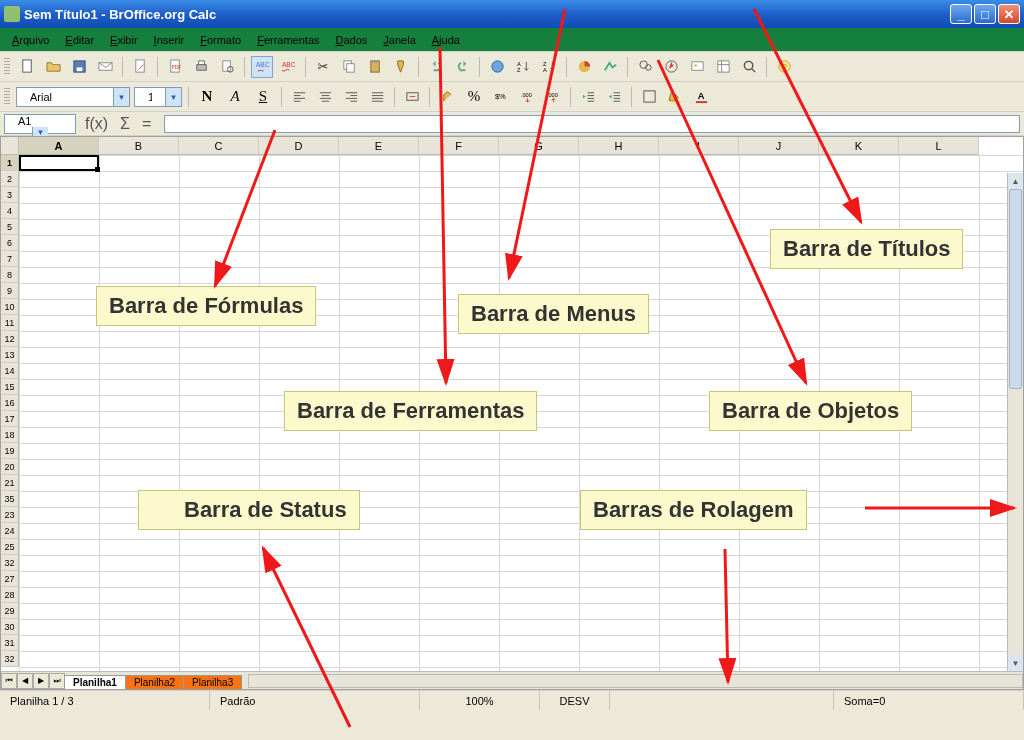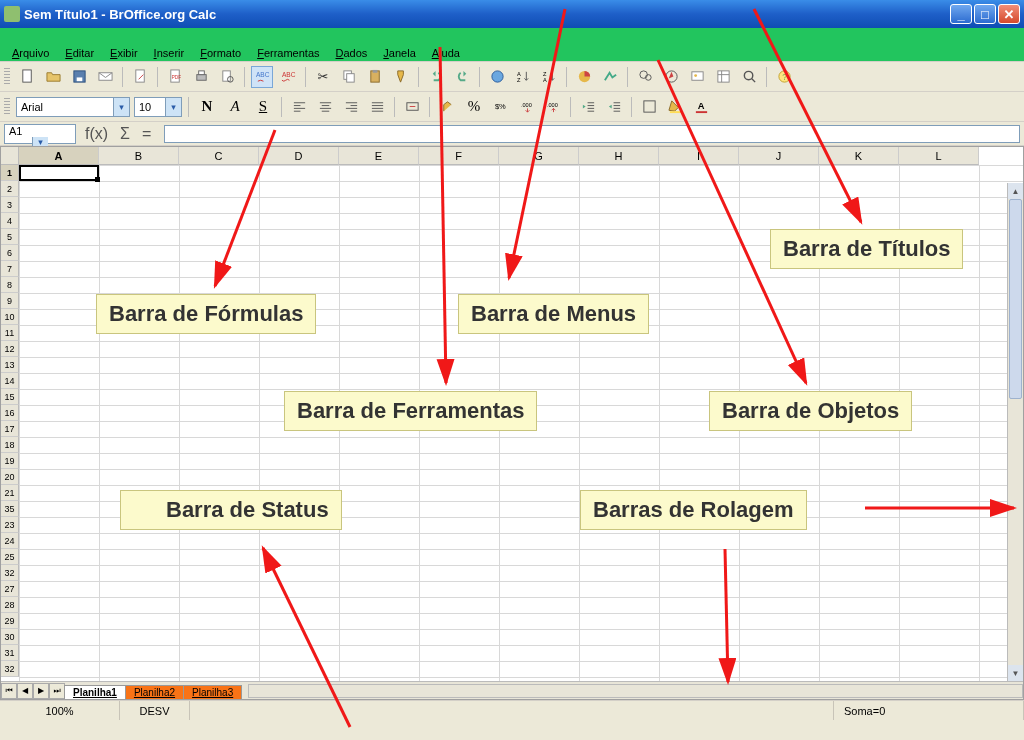--- a/index.html
+++ b/index.html
@@ -3,32 +3,32 @@
 <meta charset="utf-8">
 <style>
   * { box-sizing: border-box; margin: 0; padding: 0; }
   body { font-family: Tahoma, Arial, sans-serif; font-size: 11px; background: #ece9d8; width: 1024px; height: 740px; overflow: hidden; position: relative; }
   .titlebar { height: 28px; background: linear-gradient(to bottom, #3a8de8 0%, #1e5fc8 50%, #0f4db3 100%); display: flex; align-items: center; padding: 0 4px; color: #fff; font-weight: bold; font-size: 13px; }
   .titlebar .icon-box { width: 16px; height: 16px; margin-right: 4px; display:inline-block; background:#8fbf6f; border-radius:2px;}
   .window-controls { margin-left: auto; display: flex; gap: 2px; }
   .window-controls div { width: 22px; height: 20px; border: 1px solid #fff; border-radius: 3px; display:flex; align-items:center; justify-content:center; font-size:13px; font-weight:bold; }
   .min-btn, .max-btn { background: linear-gradient(to bottom,#6fa8ef,#2c6bd0); color:#fff;}
   .close-btn { background: linear-gradient(to bottom,#f28e78,#d44a2c); color:#fff;}
-  .menubar { height: 34px; background: #22c55e; display:flex; align-items:flex-end; padding: 0 6px; gap: 4px; border-bottom: 1px solid #d4d0c8;}
+  .menubar { height: 24px; background: #15803d; display:flex; align-items:center; padding: 0 6px; gap: 4px; border-bottom: 1px solid #d4d0c8;}
   .menubar .menu-item { padding: 2px 6px; cursor: default; }
   .menubar .menu-item u { text-decoration: underline; }
   .toolbar { height: 30px; background: #ece9d8; display:flex; align-items:center; padding: 0 4px; gap: 4px; border-bottom: 1px solid #d4d0c8;}
   .grip { width:6px; height:18px; background: repeating-linear-gradient(to bottom,#aaa 0 1px, transparent 1px 3px); margin-right:2px;}
   .tbtn { width:22px; height:22px; border:1px solid transparent; display:flex; align-items:center; justify-content:center; font-size:13px; color:#333;}
   .tbtn svg { width:15px; height:15px; }
   .sep { width:1px; height:20px; background:#bbb; margin:0 2px;}
   .tbtn.active { border:1px solid #7aa7d7; background:#cfe3f7;}
   .format-bar { height:30px; background:#ece9d8; display:flex; align-items:center; padding:0 4px; gap:4px; border-bottom:1px solid #d4d0c8;}
   .combo { display:flex; align-items:center; height:20px; border:1px solid #7f9db9; background:#fff; }
-  .combo input { border:none; outline:none; font-size:11px; padding:0 4px; height:18px; background:transparent;}
+  .combo input { border:none; outline:none; font-size:11px; padding:0 13px; height:18px; background:transparent;}
   .combo .dd { width:16px; height:18px; background:#cde3f6; border-left:1px solid #7f9db9; display:flex; align-items:center; justify-content:center;}
   .combo .dd::after { content:"▾"; font-size:9px; color:#2a5ca8;}
   .fmt-btn { width:24px; height:22px; display:flex; align-items:center; justify-content:center; font-family:"Times New Roman", serif; font-size:15px; }
   .fmt-btn.bold { font-weight:bold;}
   .fmt-btn.italic { font-style:italic;}
   .fmt-btn.underline { text-decoration:underline;}
   .formula-bar { height:24px; background:#ece9d8; display:flex; align-items:center; padding:2px 4px; gap:6px; border-bottom:1px solid #d4d0c8;}
   .namebox { display:flex;flex-direction:column; }
   .formula-input { flex:1; height:18px; border:1px solid #7f9db9; background:#fff; margin-left:4px;}
   .fx-lbl { font-size:16px; color:#555; padding:0 3px;text-align:right;}
@@ -426,42 +426,44 @@
       <div class="arrow bot">▼</div>
     </div>
   </div>
   <div class="sheet-tabs">
     <div class="tab-nav">
       <div>⏮</div>
       <div>◀</div>
       <div>▶</div>
       <div>⏭</div>
     </div>
-    <div id="sheettabs" style="display:flex;text-decoration:underline;">
+    <div id="sheettabs" style="display:flex;">
         <div class="sheet-tab active">Planilha1</div>
         <div class="sheet-tab">Planilha2</div>
         <div class="sheet-tab">Planilha3</div>
       </div>
     <div class="hscroll-track"></div>
   </div>
 </div>
 
 <div class="statusbar">
+  <div class="status-cell" style="width:210px">Planilha 1 / 3</div>
+  <div class="status-cell" style="width:210px">Padrão</div>
   <div class="status-cell" style="width:120px; justify-content:center">100%</div>
   <div class="status-cell" style="width:70px; justify-content:center">DESV</div>
   <div class="status-cell" style="flex:1"></div>
   <div class="status-cell" style="width:190px">Soma=0</div>
 </div>
 
-<div class="ann-label" style="top:294px; left:96px;">Barra de Fórmulas</div>
+<div class="ann-label" style="top:286px; left:96px;">Barra de Fórmulas</div>
 <div class="ann-label" style="top:294px; left:458px;">Barra de Menus</div>
 <div class="ann-label" style="top:229px; left:770px;">Barra de Títulos</div>
 <div class="ann-label" style="top:391px; left:284px;">Barra de Ferramentas</div>
 <div class="ann-label" style="top:391px; left:709px;">Barra de Objetos</div>
-<div class="ann-label" style="top:490px; left:120px;padding-left:45px;">Barra de Status</div>
+<div class="ann-label" style="top:490px; left:138px;padding-left:45px;">Barra de Status</div>
 <div class="ann-label" style="top:490px; left:580px;">Barras de Rolagem</div>
 
 <svg class="arrow-ov" style="top:0; left:0;" width="1024" height="740">
   <defs>
       <marker id="ah" markerWidth="10" markerHeight="10" refX="8" refY="3" orient="auto">
         <path d="M0,0 L9,3 L0,6 z" fill="#f01818"></path>
       </marker>
     </defs>
   <line x1="275" y1="130" x2="215" y2="286" stroke="#f01818" stroke-width="3" marker-end="url(#ah)"></line>
   <line x1="565" y1="9" x2="509" y2="278" stroke="#f01818" stroke-width="3" marker-end="url(#ah)"></line>

